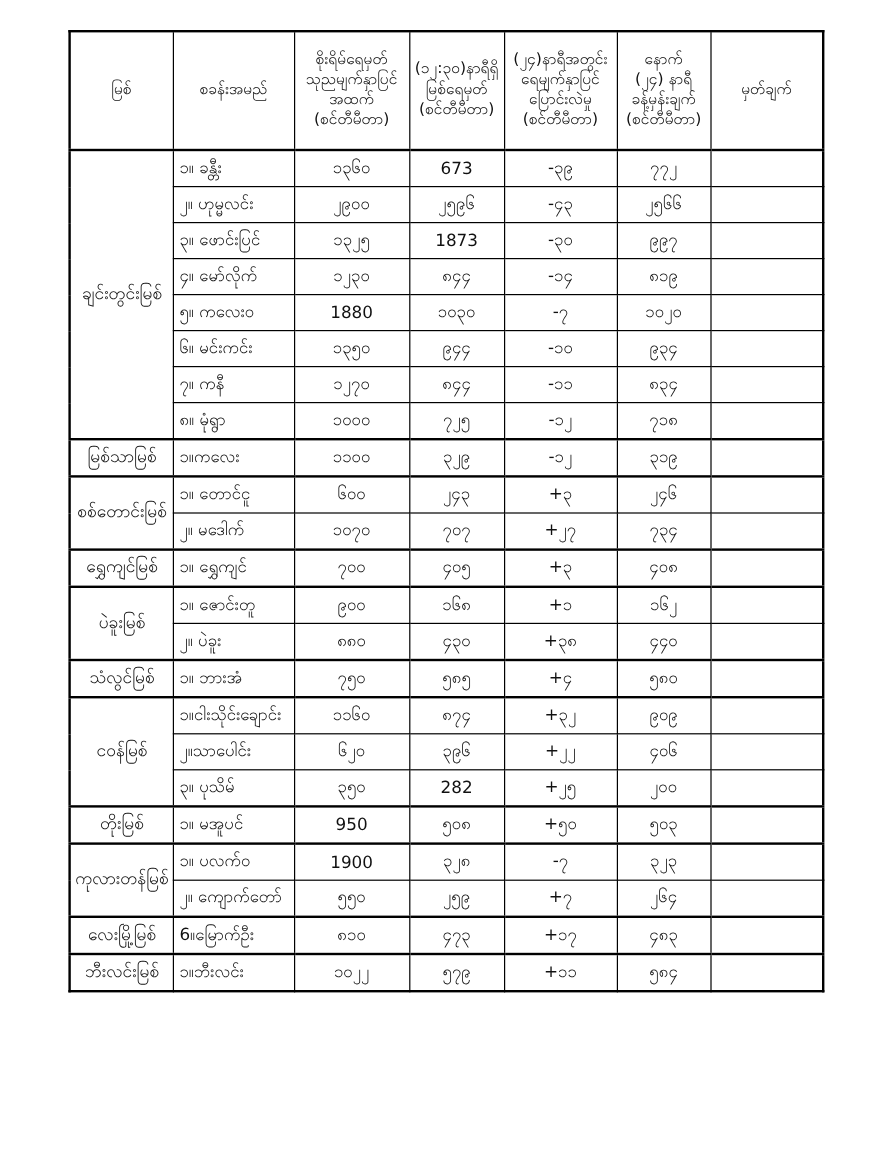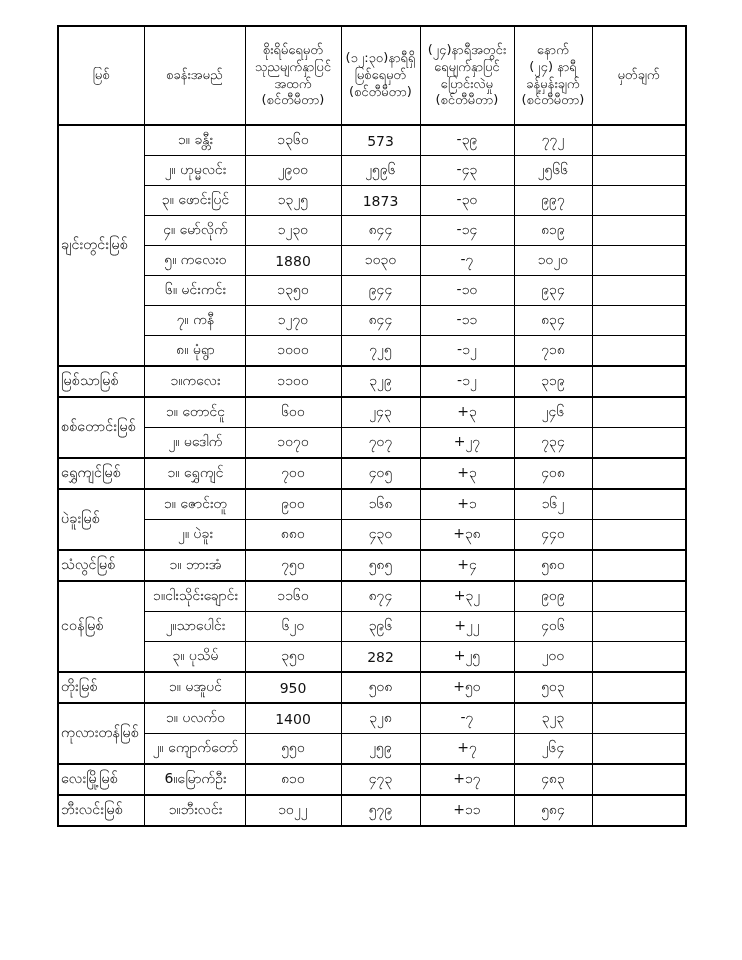--- a/index.html
+++ b/index.html
@@ -30,22 +30,22 @@
     line-height: 1.3;
     text-align: center;
     vertical-align: middle;
     white-space: pre-line;
     padding: 2px 1px;
     height: 93px;
     border-bottom-width: 2px;
   }
   table.bulletin { border: 2px solid #000000; }
   tbody td { height: 29px; font-size: 14px; text-align: center; vertical-align: middle; padding: 0 3px; }
-  tbody td.river   { text-align: left; font-size: 14.5px; padding: 0 1px 0 2px; }
-  tbody td.station { text-align: center; font-size: 14px; padding-left: 5px; white-space: nowrap; }
+  tbody td.river   { text-align: center; font-size: 14.5px; padding: 0 1px 0 2px; }
+  tbody td.station { text-align: left; font-size: 14px; padding-left: 5px; white-space: nowrap; }
   tbody tr.group-start td { border-top-width: 2px; }
 </style>
 </head>
 <body>
 
 <div class="sheet">
   <table class="bulletin">
     <colgroup>
       <col style="width:86px">
       <col style="width:101px">
@@ -75,21 +75,21 @@
 ခန့်မှန်းချက်
 (စင်တီမီတာ)</th>
         <th>မှတ်ချက်</th>
       </tr>
     </thead>
     <tbody id="table-body">
         <tr class="group-start">
           <td rowspan="8" class="river">ချင်းတွင်းမြစ်</td>
           <td class="station">၁။ ခန္တီး</td>
           <td>၁၃၆၀</td>
-          <td>573</td>
+          <td>673</td>
           <td>-၃၉</td>
           <td>၇၇၂</td>
           <td></td>
         </tr>
         <tr>
           <td class="station">၂။ ဟုမ္မလင်း</td>
           <td>၂၉၀၀</td>
           <td>၂၅၉၆</td>
           <td>-၄၃</td>
           <td>၂၅၆၆</td>
@@ -234,21 +234,21 @@
           <td class="station">၁။ မအူပင်</td>
           <td>950</td>
           <td>၅၀၈</td>
           <td>+၅၀</td>
           <td>၅၀၃</td>
           <td></td>
         </tr>
         <tr class="group-start">
           <td rowspan="2" class="river">ကုလားတန်မြစ်</td>
           <td class="station">၁။ ပလက်ဝ</td>
-          <td>1400</td>
+          <td>1900</td>
           <td>၃၂၈</td>
           <td>-၇</td>
           <td>၃၂၃</td>
           <td></td>
         </tr>
         <tr>
           <td class="station">၂။ ကျောက်တော်</td>
           <td>၅၅၀</td>
           <td>၂၅၉</td>
           <td>+၇</td>

